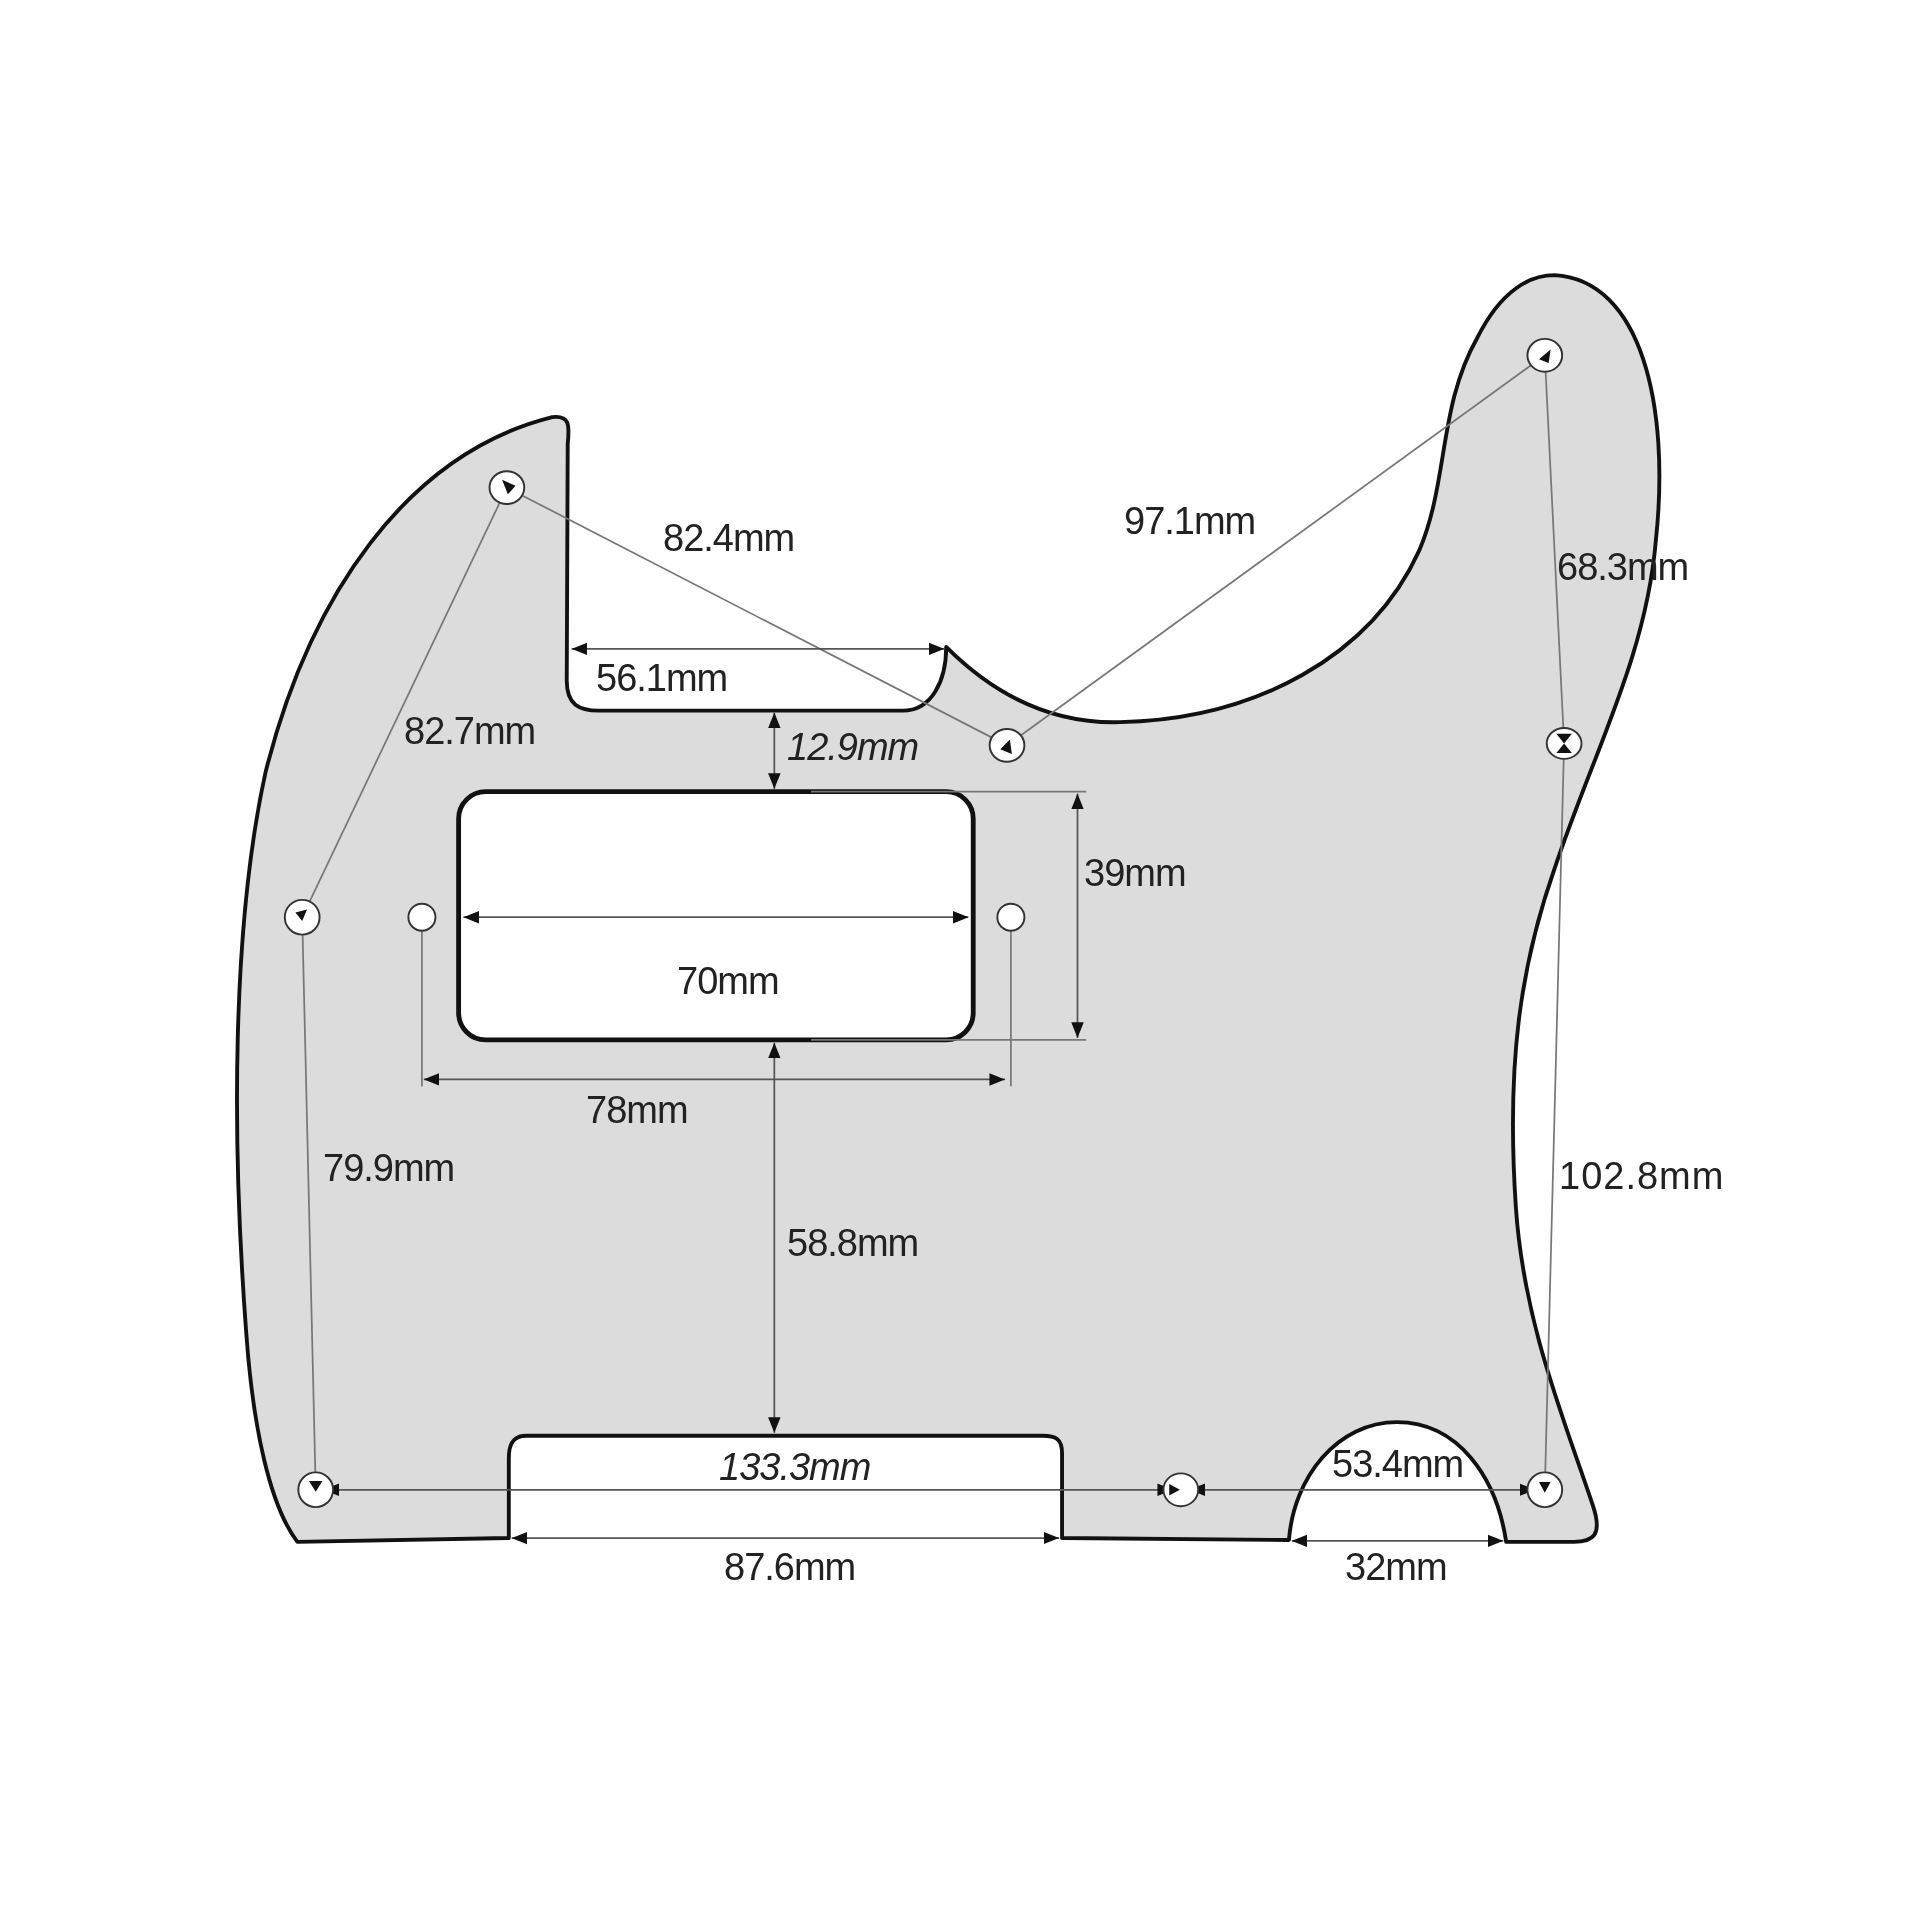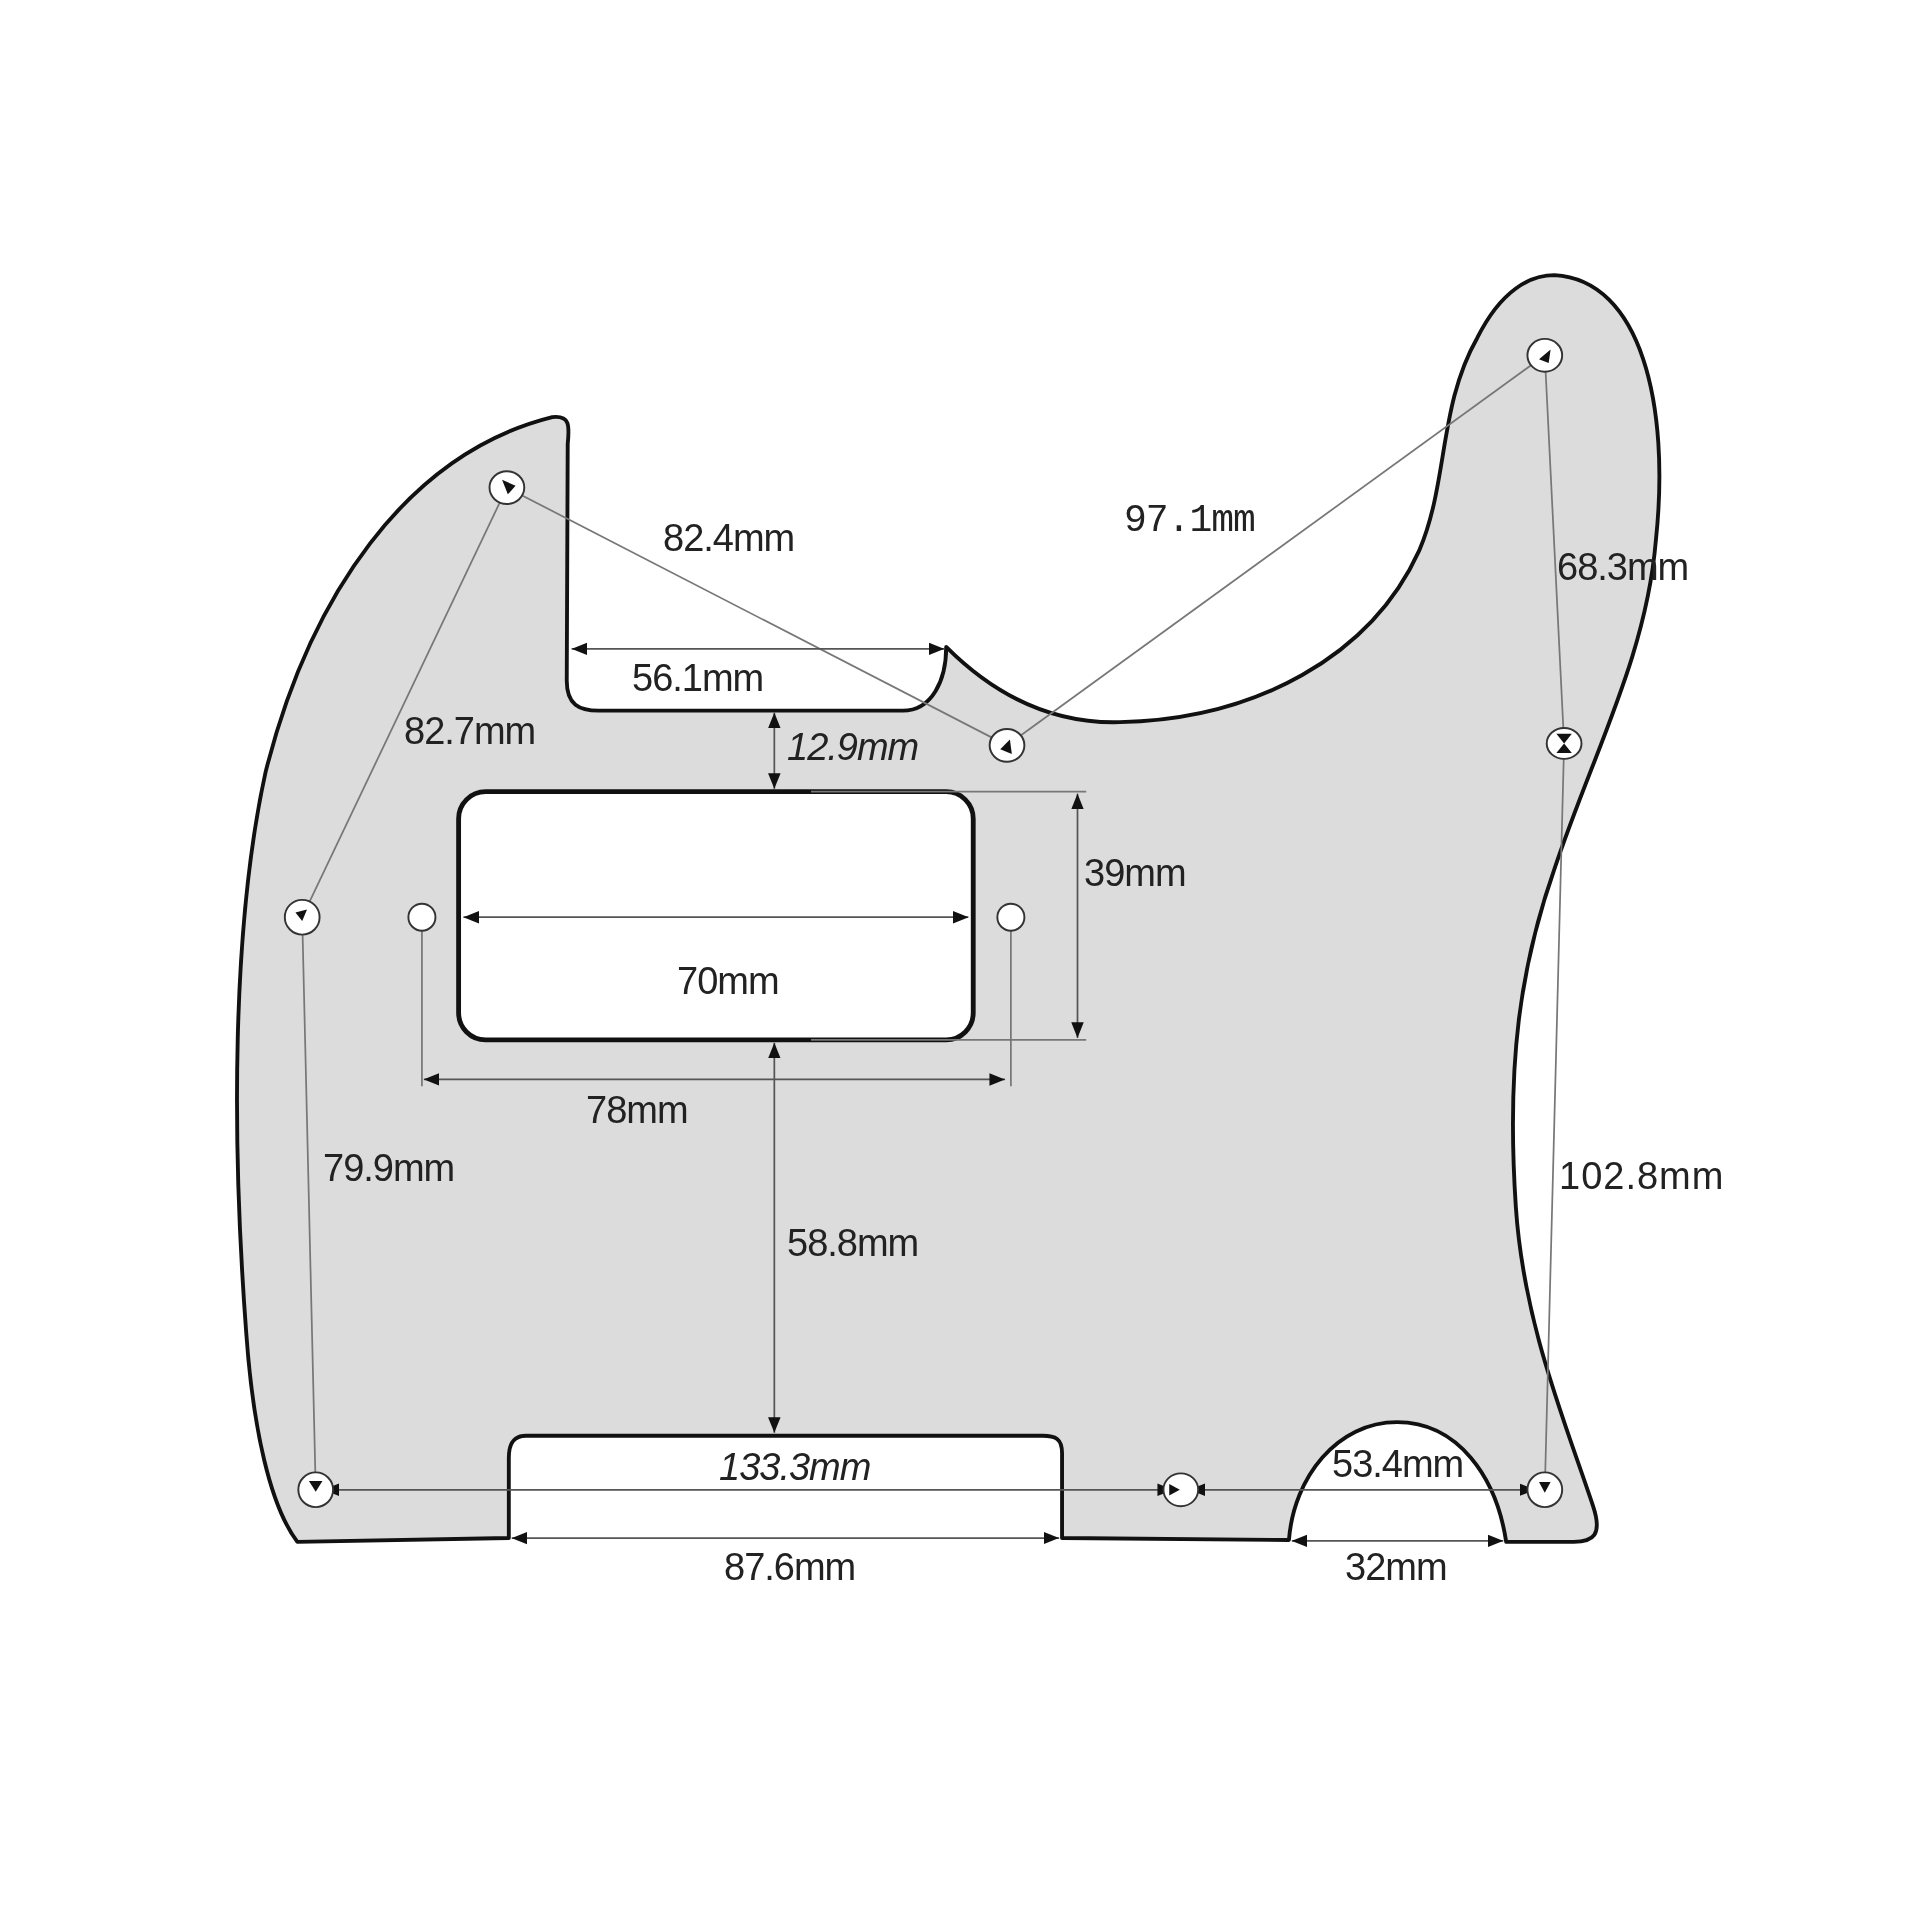--- a/index.html
+++ b/index.html
@@ -99,23 +99,23 @@
       <path d="M1612 780 L1628 780 L1620 770 Z"></path>
       <path d="M306 945 L318 942 L313 954 Z"></path>
       <path d="M320 1534 L334 1534 L327 1545 Z"></path>
       <path d="M1211 1537 L1222 1543 L1211 1549 Z"></path>
       <path d="M1594 1535 L1606 1535 L1600 1546 Z"></path>
     </g>
   </svg>
 
   
   <div class="label" style="left:663px; top:519px;">82.4mm</div>
-  <div class="label" style="left:1124px; top:502px;font-family:Liberation Mono, monospace;">97.1mm</div>
+  <div class="label" style="left:1124px; top:502px;">97.1mm</div>
   <div class="label" style="left:1557px; top:548px;">68.3mm</div>
-  <div class="label" style="left:632px; top:659px;">56.1mm</div>
+  <div class="label" style="left:596px; top:659px;">56.1mm</div>
   <div class="label" style="left:404px; top:712px;text-align:center;">82.7mm</div>
   <div class="label" style="left:787px; top:728px;font-style:italic;">12.9mm</div>
   <div class="label" style="left:1084px; top:854px;">39mm</div>
   <div class="label" style="left:645px; top:962px;margin-left:32px;">70mm</div>
   <div class="label" style="left:586px; top:1091px;">78mm</div>
   <div class="label" style="left:323px; top:1149px;">79.9mm</div>
   <div class="label" style="left:787px; top:1224px;">58.8mm</div>
   <div class="label wide" style="left:1559px; top:1157px;text-align:right;">102.8mm</div>
   <div class="label" style="left:719px; top:1448px;font-style:italic;">133.3mm</div>
   <div class="label" style="left:1332px; top:1445px;">53.4mm</div>

